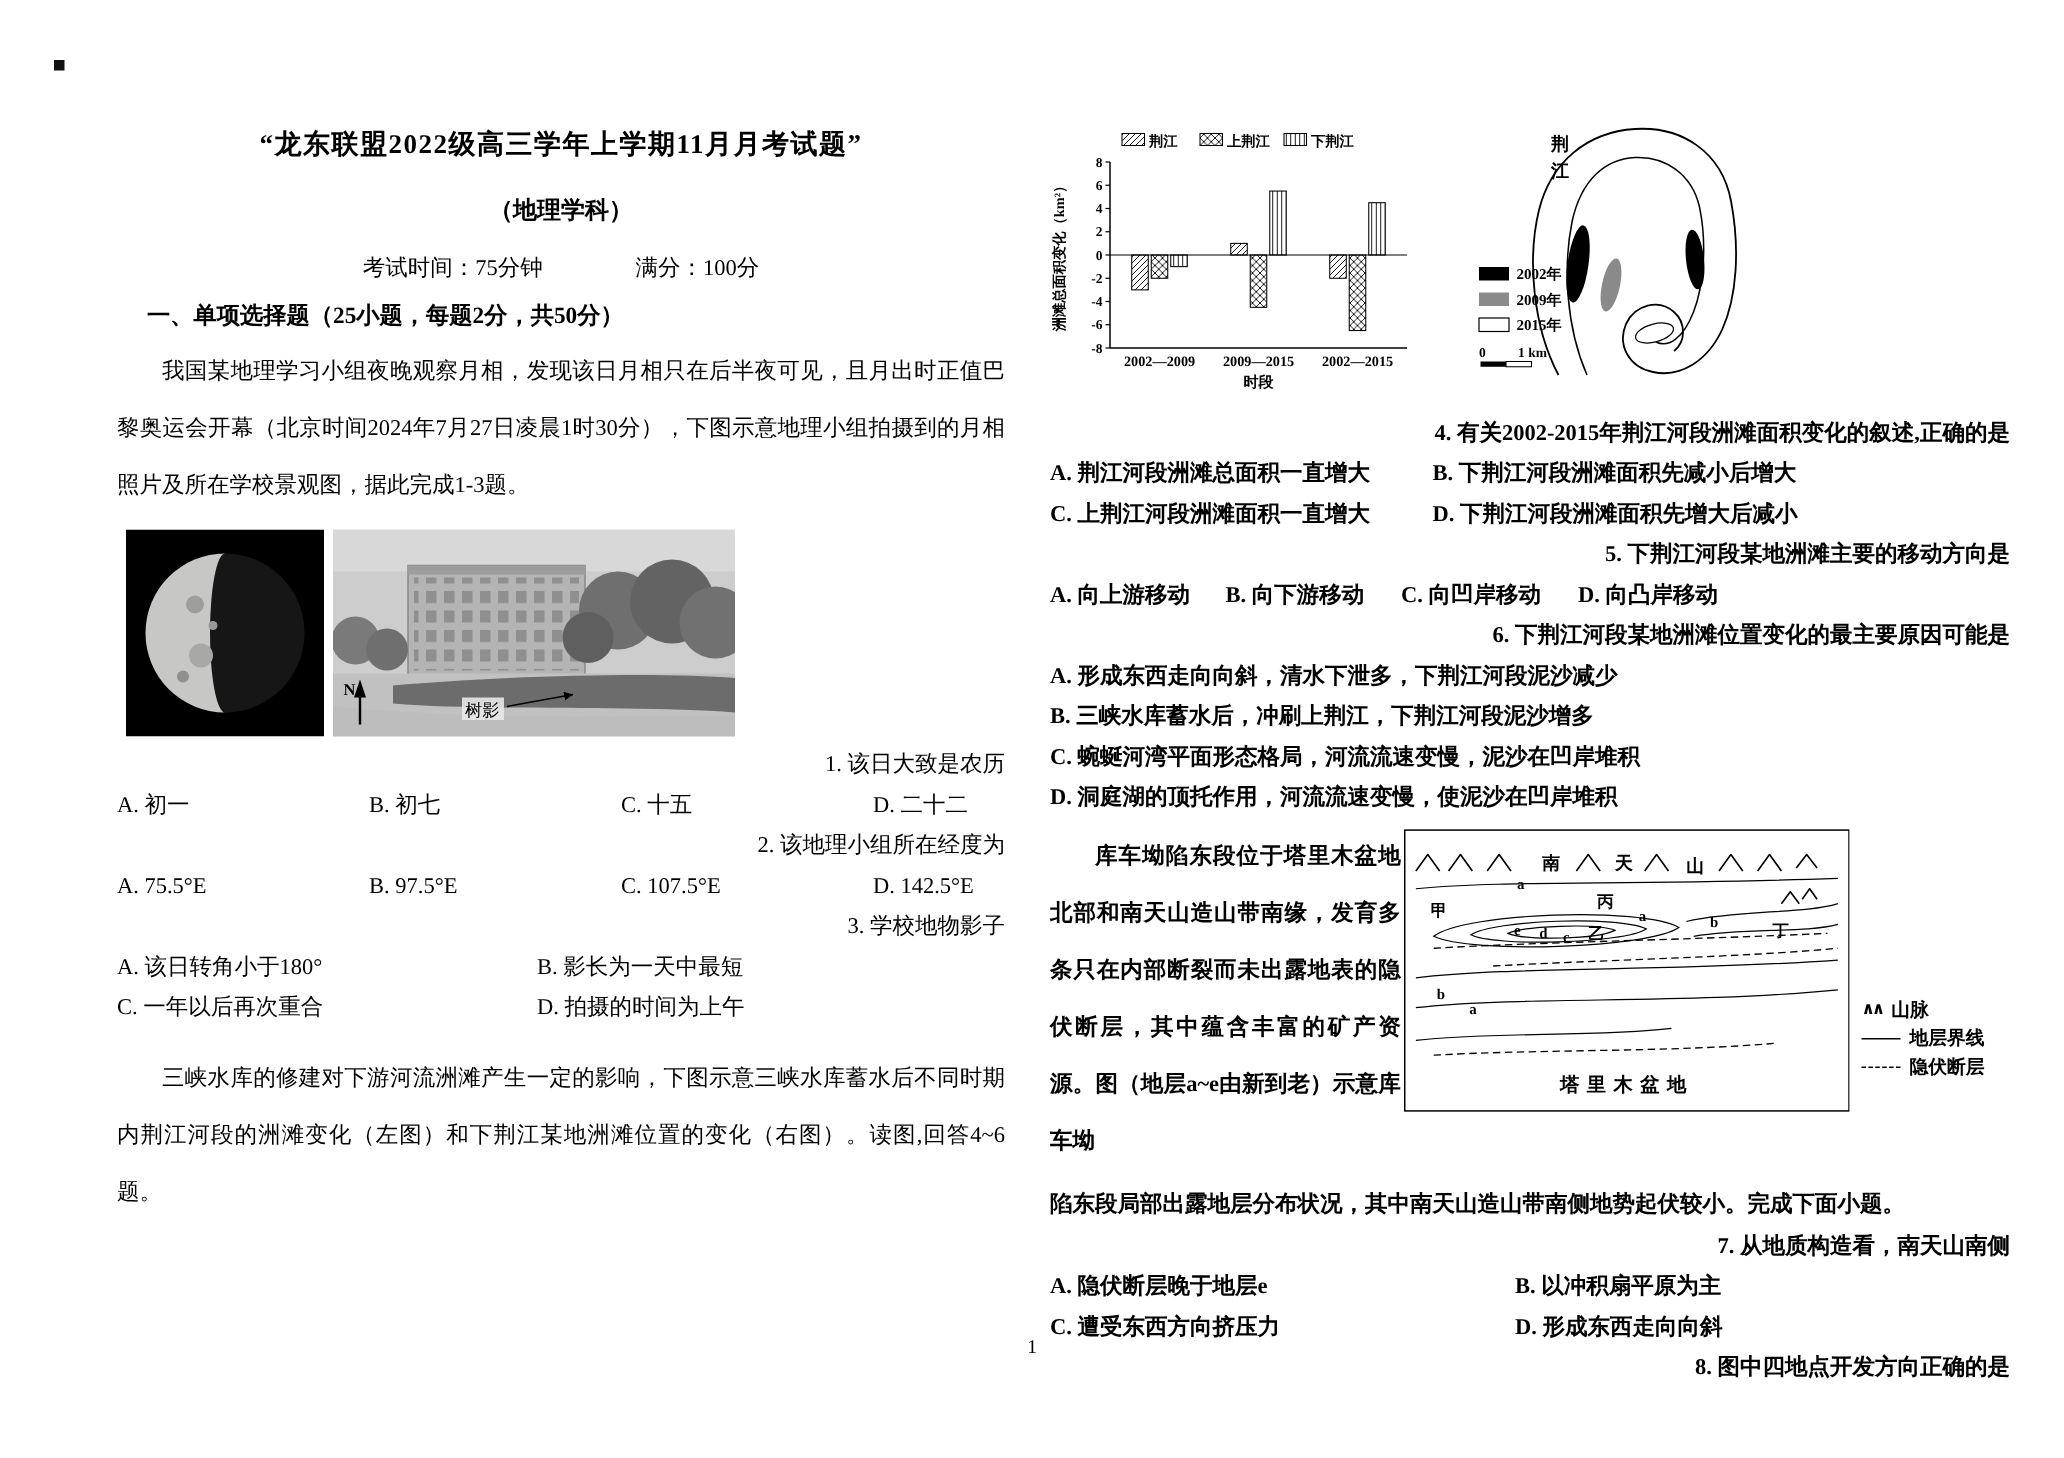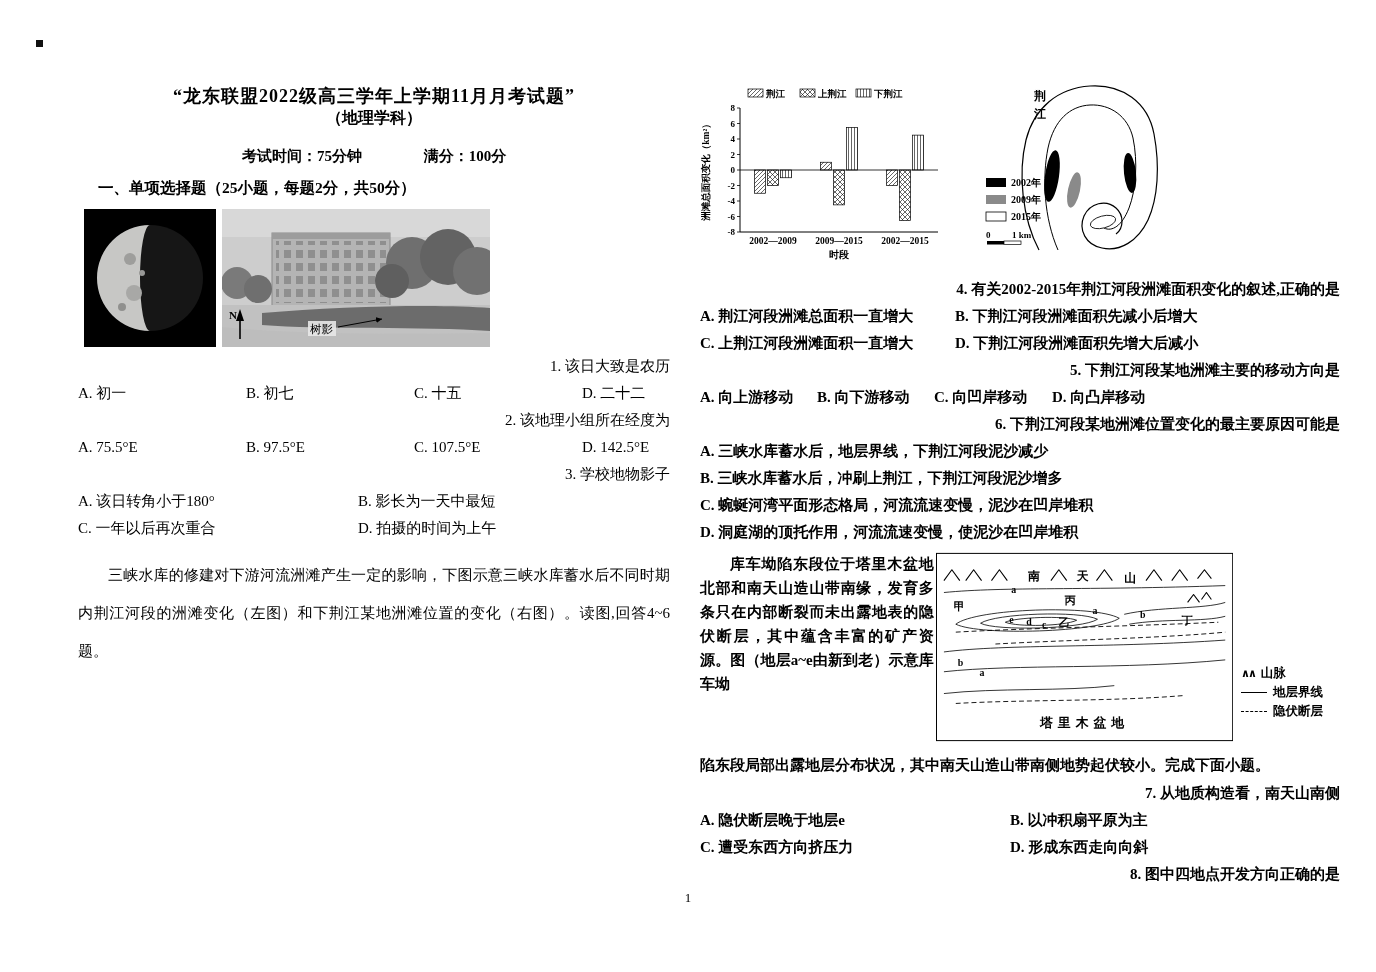--- a/index.html
+++ b/index.html
@@ -2,40 +2,40 @@
 <html><head>
 <meta charset="utf-8">
 <style>
   html,body{margin:0;padding:0;background:#ffffff;}
   .page{position:relative;width:1376px;height:944px;background:#fff;overflow:hidden;
         font-family:"Liberation Serif","DejaVu Serif",serif;color:#000;font-size:15px;}
   .artifact-dot{position:absolute;left:36px;top:40px;width:7px;height:7px;background:#111;}
   .col-left{position:absolute;left:78px;top:78px;width:592px;}
   .col-right{position:absolute;left:700px;top:78px;width:640px;font-weight:bold;}
   .title{font-size:18px;font-weight:bold;text-align:center;margin-top:6px;letter-spacing:1px;}
-  .subject{font-size:16px;font-weight:bold;text-align:center;}
-  .meta{font-weight:bold;text-align:center;margin-top:18px;font-size:15px;}
+  .subject{font-size:16px;font-weight:bold;text-align:center;margin-top:22px;}
+  .meta{font-weight:normal;text-align:center;margin-top:18px;font-size:15px;}
   .meta .gap{margin-left:58px;}
   .section-head{font-weight:bold;margin-top:12px;padding-left:20px;font-size:15.5px;}
   .para{margin:8px 0 0 0;line-height:38px;text-indent:2em;text-align:justify;}
   .fig-row-left{margin:10px 0 6px 6px;display:flex;gap:6px;align-items:flex-start;}
   .stem{line-height:27px;text-align:right;}
   .opt-row{display:grid;line-height:27px;}
   .opt-4{grid-template-columns:140px 140px 140px 1fr;gap:28px;}
   .opt-4r{grid-template-columns:117px 117px 118px 1fr;}
   .opt-2l{grid-template-columns:280px 1fr;}
   .opt-2r{grid-template-columns:255px 1fr;}
   .opt-2g{grid-template-columns:310px 1fr;}
   .opt-line{line-height:27px;}
   .fig-row-right{position:relative;height:182px;}
   .bar-chart-box{position:absolute;left:0;top:4px;}
   .map-box{position:absolute;left:282px;top:0;}
   .q4{margin-top:16px;}
   .geo-block{display:flex;margin-top:6px;}
-  .geo-text{width:236px;line-height:24px;text-indent:2em;text-align:justify;}
+  .geo-text{width:236px;line-height:38px;text-indent:2em;text-align:justify;}
   .geo-fig{margin-left:2px;}
   .geo-legend{width:100px;padding-top:112px;padding-left:8px;}
   .lg-row{display:flex;align-items:center;gap:6px;line-height:19px;font-size:12.5px;white-space:nowrap;}
   .lg-mtn{font-size:11px;letter-spacing:-2px;}
   .lg-solid{display:inline-block;width:26px;height:0;border-top:1.4px solid #000;}
   .lg-dashed{display:inline-block;width:26px;height:0;border-top:1.4px dashed #000;}
   .cont{margin-top:8px;line-height:30px;}
   .page-num{position:absolute;left:0;right:0;top:890px;text-align:center;font-size:13px;}
   svg text{font-family:"Liberation Serif","DejaVu Serif",serif;fill:#000;}
 </style>
@@ -47,20 +47,21 @@
 
   <div class="col-left">
     <div class="title">“龙东联盟2022级高三学年上学期11月月考试题”</div>
     <div class="subject">（地理学科）</div>
     <div class="meta">
       <span>考试时间：75分钟</span>
       <span class="gap">满分：100分</span>
     </div>
     <div class="section-head">一、单项选择题（25小题，每题2分，共50分）</div>
 
+    <p class="para">我国某地理学习小组夜晚观察月相，发现该日月相只在后半夜可见，且月出时正值巴黎奥运会开幕（北京时间2024年7月27日凌晨1时30分），下图示意地理小组拍摄到的月相照片及所在学校景观图，据此完成1-3题。</p>
 
     <div class="fig-row-left">
 
       <svg width="132" height="138" viewBox="0 0 132 138">
         <rect x="0" y="0" width="132" height="138" fill="#000"></rect>
         <circle cx="66" cy="69" r="53" fill="#161616"></circle>
         <path d="M66,16 A53,53 0 0 0 66,122 A10,53 0 0 1 66,16 Z" fill="#c7c7c5"></path>
         <circle cx="46" cy="50" r="6" fill="#9e9e9c"></circle>
         <circle cx="50" cy="84" r="8" fill="#a8a8a6"></circle>
         <circle cx="38" cy="98" r="4" fill="#90908e"></circle>
@@ -238,21 +239,21 @@
 
     <div class="stem">5. 下荆江河段某地洲滩主要的移动方向是</div>
     <div class="opt-row opt-4r">
       <span>A. 向上游移动</span>
       <span>B. 向下游移动</span>
       <span>C. 向凹岸移动</span>
       <span>D. 向凸岸移动</span>
     </div>
 
     <div class="stem">6. 下荆江河段某地洲滩位置变化的最主要原因可能是</div>
-    <div class="opt-line">A. 三峡水库蓄水后，地层界线，下荆江河段泥沙减少</div>
+    <div class="opt-line">A. 形成东西走向向斜，清水下泄多，下荆江河段泥沙减少</div>
     <div class="opt-line">B. 三峡水库蓄水后，冲刷上荆江，下荆江河段泥沙增多</div>
     <div class="opt-line">C. 蜿蜒河湾平面形态格局，河流流速变慢，泥沙在凹岸堆积</div>
     <div class="opt-line">D. 洞庭湖的顶托作用，河流流速变慢，使泥沙在凹岸堆积</div>
 
     <div class="geo-block">
       <div class="geo-text">库车坳陷东段位于塔里木盆地北部和南天山造山带南缘，发育多条只在内部断裂而未出露地表的隐伏断层，其中蕴含丰富的矿产资源。图（地层a~e由新到老）示意库车坳</div>
 
       <svg class="geo-fig" width="300" height="190" viewBox="0 0 300 190">
         <rect x="0.5" y="0.5" width="299" height="189" fill="#fff" stroke="#000"></rect>
         <g stroke="#000" stroke-width="1.1" fill="none" stroke-linejoin="round">

